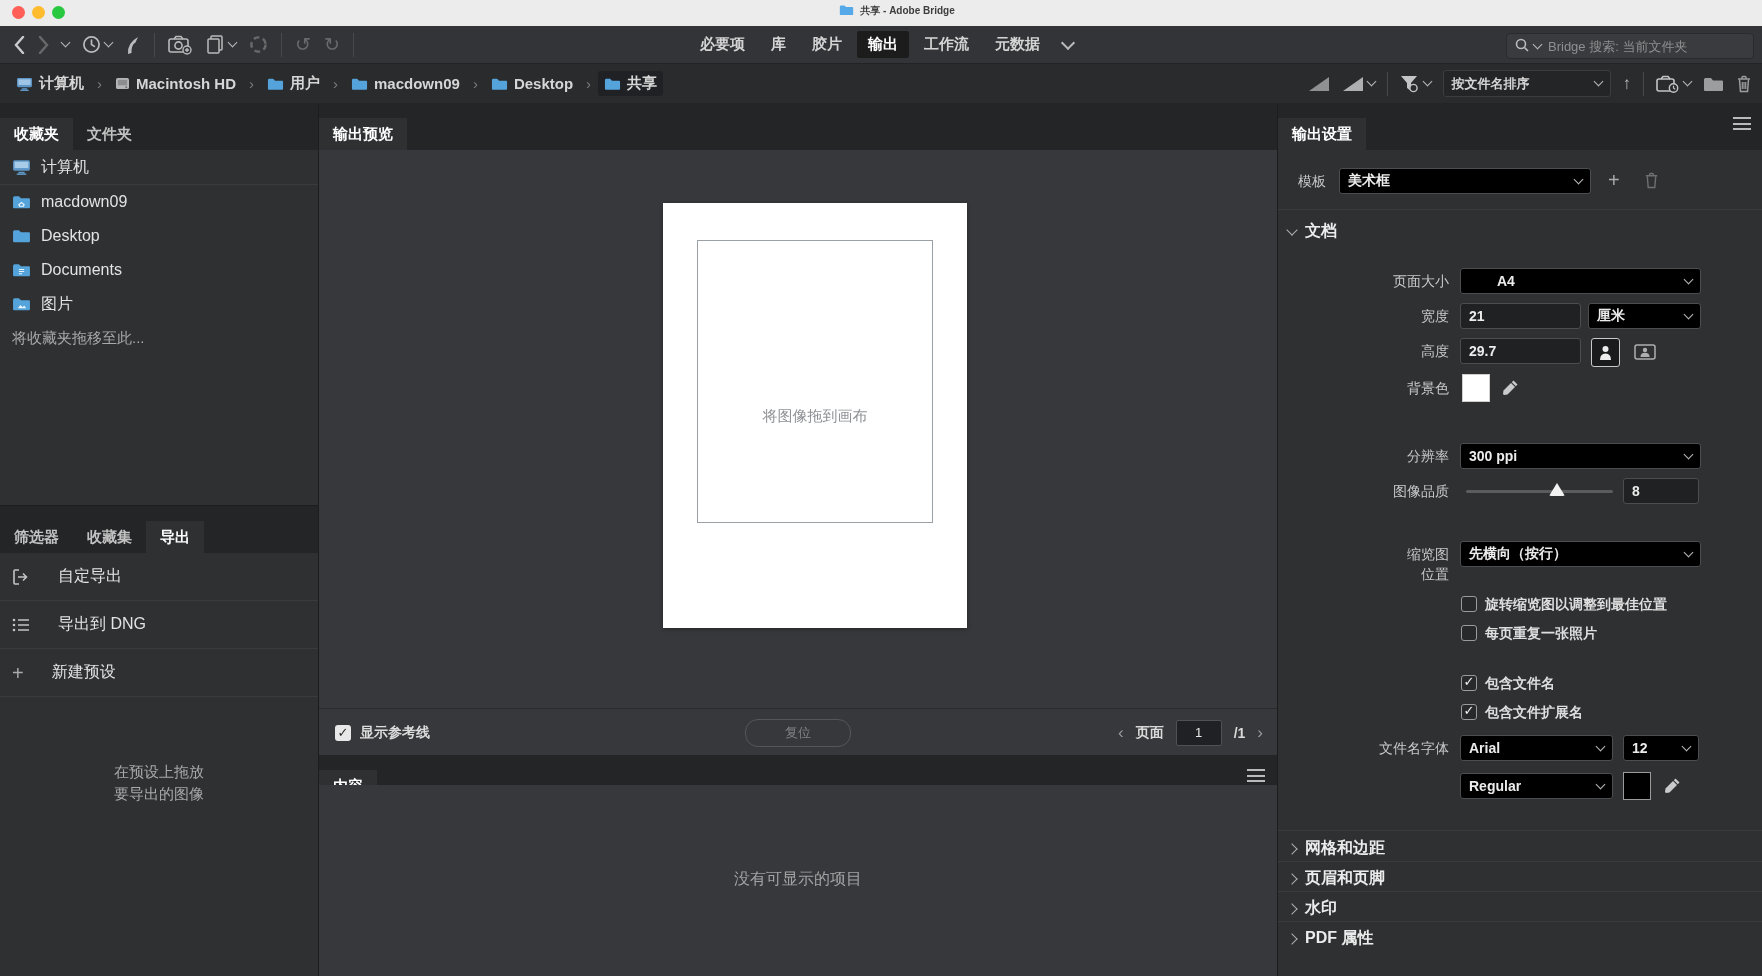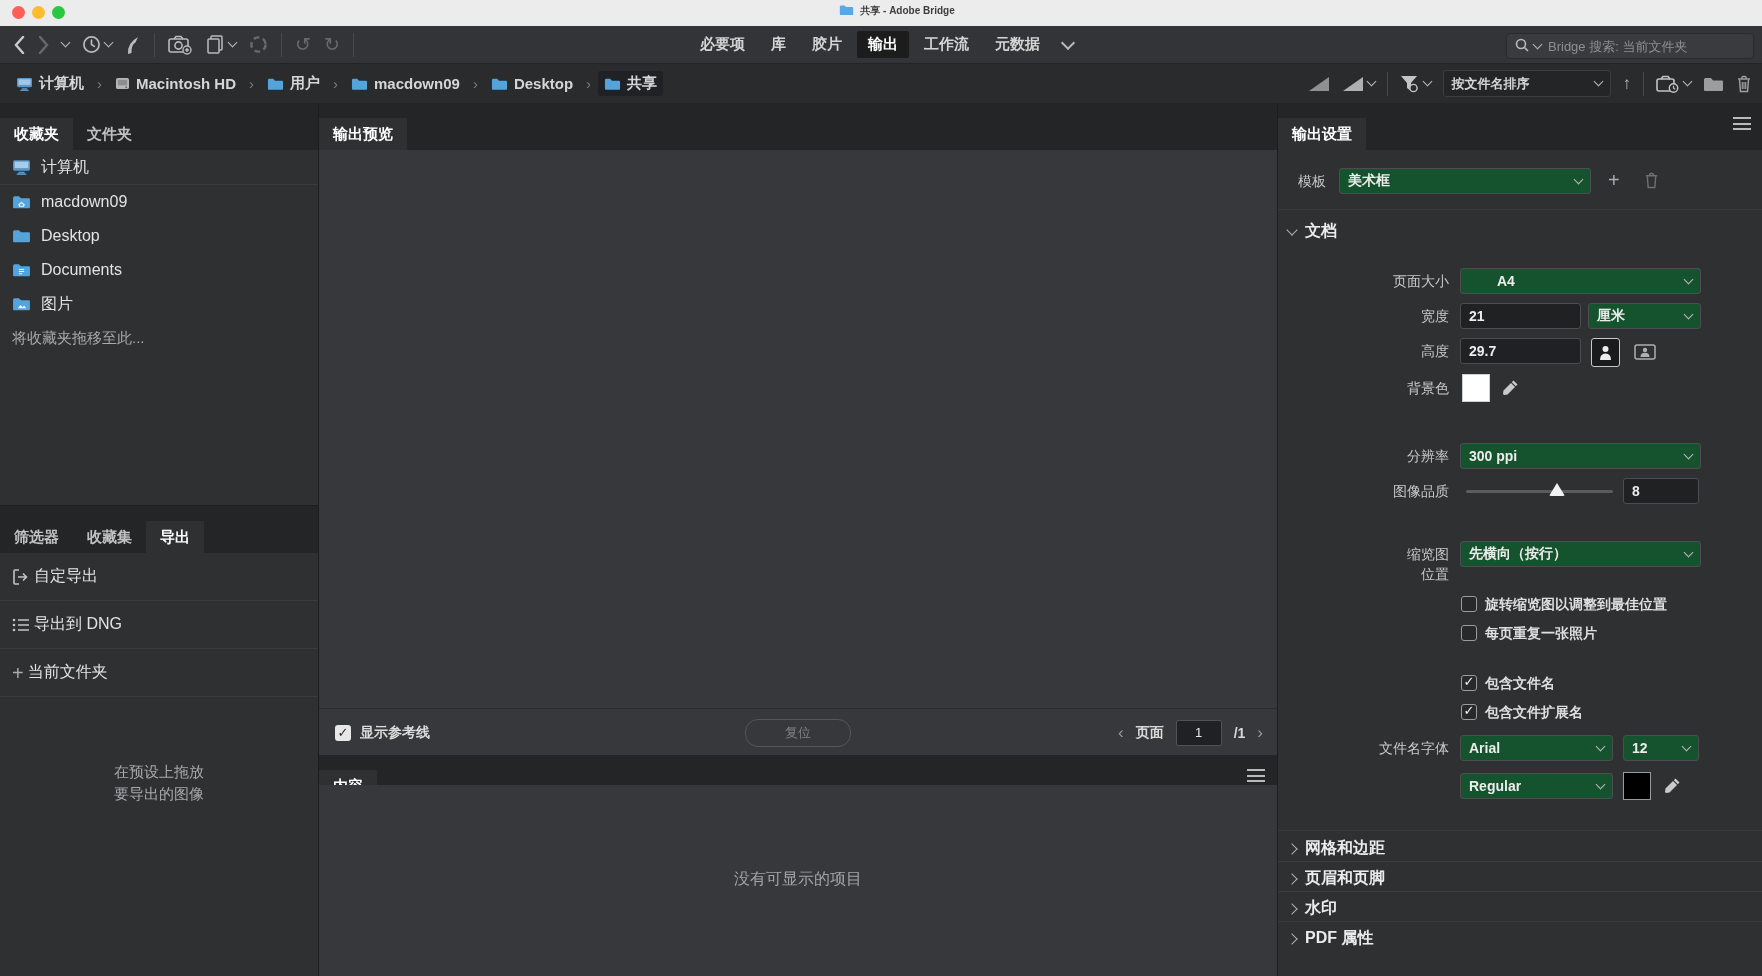--- a/index.html
+++ b/index.html
@@ -67,21 +67,21 @@
 
   
   .left-panel{position:absolute;top:103px;left:0;width:318px;bottom:0;background:#2f3032;
               border-right:1px solid #1d1d1f;}
   .fav-list{position:absolute;top:47px;left:0;width:100%;}
   .fav-item{height:34px;display:flex;align-items:center;gap:10px;padding-left:12px;
             font-size:16px;color:#e3e3e3;}
   .fav-item.first{border-bottom:1px solid #3a3b3d;}
   .fav-hint{height:34px;display:flex;align-items:center;padding-left:12px;font-size:15px;color:#a9a9ab;}
   .export-section{position:absolute;top:402px;left:0;width:100%;bottom:0;border-top:1px solid #1d1d1f;}
-  .exp-row{height:47px;display:flex;align-items:center;gap:4px;padding-left:12px;
+  .exp-row{height:47px;display:flex;align-items:center;gap:28px;padding-left:12px;
            border-bottom:1px solid #3a3b3d;font-size:16px;color:#e3e3e3;}
   .exp-hint{position:absolute;top:255px;width:100%;text-align:center;color:#a9a9ab;
             font-size:15px;line-height:22px;}
 
   
   .center-panel{position:absolute;top:103px;left:319px;width:958px;bottom:0;background:#37383b;}
   .preview-area{position:absolute;top:47px;left:0;width:100%;height:558px;background:#37383b;}
   .page{position:absolute;left:344px;top:53px;width:304px;height:425px;background:#ffffff;
         box-shadow:0 1px 4px rgba(0,0,0,.35);}
   .guide{position:absolute;left:34px;right:34px;top:37px;bottom:105px;border:1px solid #9aa0a3;}
@@ -106,21 +106,21 @@
   .content-area{position:absolute;top:682px;left:0;width:100%;bottom:0;background:#37383b;}
   .empty-title{margin-top:84px;text-align:center;font-size:16px;color:#a2a3a5;}
   .empty-sub{margin-top:8px;text-align:center;font-size:14px;color:#919294;}
 
   
   .right-panel{position:absolute;top:103px;left:1277px;width:485px;bottom:0;background:#2f3032;
                border-left:1px solid #1d1d1f;}
   .rp-row{position:absolute;left:0;width:100%;height:26px;}
   .rp-label{position:absolute;width:160px;left:11px;text-align:right;line-height:26px;
             font-size:14px;color:#c9c9cb;}
-  .select{position:absolute;height:26px;background:#14532d;border:1px solid #4c4d50;border-radius:3px;
+  .select{position:absolute;height:26px;background:#000000;border:1px solid #4c4d50;border-radius:3px;
           display:flex;align-items:center;justify-content:space-between;padding:0 8px;
           box-sizing:border-box;font-size:14px;font-weight:bold;color:#ececec;}
   .tfield{position:absolute;height:26px;background:#202122;border:1px solid #4c4d50;border-radius:3px;
           color:#ececec;font-size:14px;font-weight:bold;padding:0 8px;box-sizing:border-box;
           font-family:inherit;}
   .divider-h{position:absolute;left:0;width:100%;height:1px;background:#3a3b3d;}
   .sec-head{position:absolute;left:10px;display:flex;align-items:center;gap:9px;font-size:16px;
             font-weight:bold;color:#ececec;}
   .chev-r{width:7px;height:7px;border-right:1.8px solid #b0b0b2;border-bottom:1.8px solid #b0b0b2;
           transform:rotate(-45deg);}
@@ -403,35 +403,41 @@
           <svg width="18" height="16" viewBox="0 0 18 16">
               <circle cx="2" cy="3" r="1.3" fill="#c3c4c6"></circle>
               <circle cx="2" cy="8" r="1.3" fill="#c3c4c6"></circle>
               <circle cx="2" cy="13" r="1.3" fill="#c3c4c6"></circle>
               <path d="M6 3 H17 M6 8 H17 M6 13 H17" stroke="#c3c4c6" stroke-width="1.6"></path>
             </svg>
           <span>导出到 DNG</span>
         </div>
         <div class="exp-row">
           <span class="ico-plus">+</span>
-          <span>当前文件夹</span>
+          <span>新建预设</span>
         </div>
       </div>
       <div class="exp-hint">
         <div>在预设上拖放</div>
         <div>要导出的图像</div>
       </div>
     </div>
   </div>
 
   <div class="center-panel">
     <div class="panel-tabsbar">
       <span class="ptab active">输出预览</span>
     </div>
 
+    <div class="preview-area">
+      <div class="page">
+        <div class="guide"></div>
+        <div class="canvas-hint">将图像拖到画布</div>
+      </div>
+    </div>
 
     <div class="ctrlbar">
       <div class="cb-left">
         <span class="checkbox-lite"></span>
         <span>显示参考线</span>
       </div>
       <div class="reset-btn">复位</div>
       <div class="pagenav">
         <span class="nav-chev">‹</span>
         <span>页面</span>

